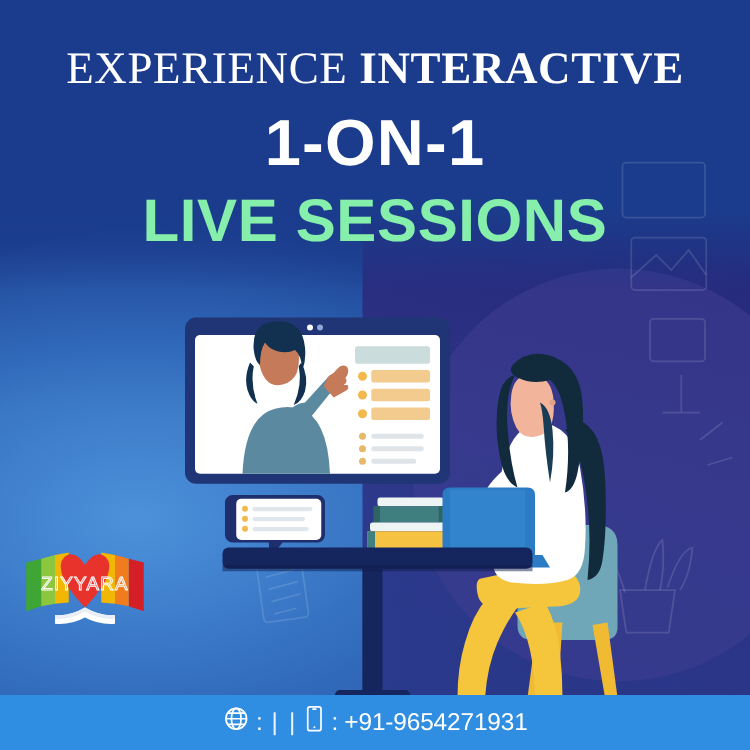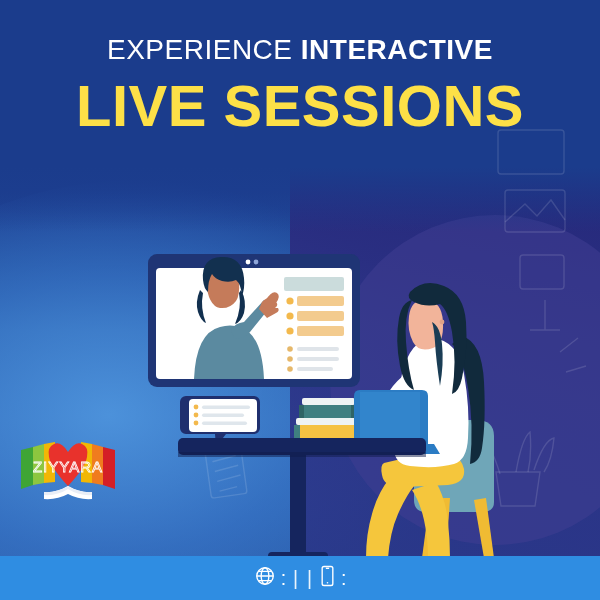--- a/index.html
+++ b/index.html
@@ -34,29 +34,29 @@
     position:absolute;left:0;top:0;width:600px;height:232px;
     background:linear-gradient(180deg,#1b3c8c 0%,#1b3c8c 72%,rgba(27,60,140,0) 100%);
   }
   
   .deco{position:absolute;stroke:rgba(255,255,255,.13);fill:none;stroke-width:1.4;}
   
   .headline{
     position:absolute;left:0;top:36px;width:600px;text-align:center;
     color:#ffffff;z-index:6;
   }
-  .h-line1{font-size:28px;letter-spacing:.5px;line-height:1;white-space:nowrap;}
+  .h-line1{font-size:36px;letter-spacing:.5px;line-height:1;white-space:nowrap;font-family:Liberation Serif, serif;}
   .h-line1 .thin{font-weight:300;}
   .h-line1 .bold{font-weight:800;}
   .h-line2{
     margin-top:17px;font-size:52px;font-weight:800;color:#ffffff;
     letter-spacing:1px;line-height:1;
   }
   .h-line3{
-    margin-top:13px;font-size:58px;font-weight:800;color:#fde047;
+    margin-top:13px;font-size:48px;font-weight:800;color:#86efac;
     letter-spacing:.5px;line-height:1;
   }
   
   #art{position:absolute;left:0;top:0;width:600px;height:600px;z-index:4;}
   
   .logo{position:absolute;left:16px;top:438px;width:104px;height:66px;z-index:7;}
   
   .footer{
     position:absolute;left:0;bottom:0;width:600px;height:44px;
     background:#2f8de2;z-index:9;
@@ -92,20 +92,21 @@
     <path d="M214 460 l24 -3 M215 470 l24 -3 M216 480 l24 -3 M217 490 l18 -2" transform="rotate(-8 226 472)"></path>
     <rect x="498" y="130" width="66" height="44" rx="3"></rect>
     <path d="M560 352 l18 -14 M566 372 l20 -6"></path>
   </svg>
 
   <div class="headline">
     <div class="h-line1">
       <span class="thin">EXPERIENCE</span>
       <span class="bold">INTERACTIVE</span>
     </div>
+    <div class="h-line2">1-ON-1</div>
     <div class="h-line3">LIVE SESSIONS</div>
   </div>
 
   <svg id="art" viewBox="0 0 600 600">
 
     <g>
       <path d="M186 396 h68 a6 6 0 0 1 6 6 v26 a6 6 0 0 1 -6 6 h-28 l-10 13 l-1 -13 h-29 a6 6 0 0 1 -6 -6 v-26 a6 6 0 0 1 6 -6 z" fill="#1f2f6e"></path>
       <rect x="189" y="399" width="68" height="33" rx="4" fill="#ffffff"></rect>
       <circle cx="196" cy="407" r="2.4" fill="#f3b94d"></circle>
       <rect x="202" y="405.5" width="48" height="3.4" rx="1.7" fill="#dfe6ec"></rect>
@@ -239,16 +240,17 @@
       <span class="sep">|</span>
       <span class="sep">|</span>
       <span class="f-icon">
         <svg width="17" height="22" viewBox="0 0 16 24" fill="none" stroke="#ffffff" stroke-width="1.5">
           <rect x="2.2" y="1.6" width="11.6" height="20.8" rx="2"></rect>
           <path d="M6.2 3.6h3.6"></path>
           <circle cx="8" cy="19.4" r="0.9" fill="#ffffff" stroke="none"></circle>
         </svg>
       </span>
       <span>:</span>
+      <span>+91-9654271931</span>
     </div>
   </div>
 
 </div>
 
 </body></html>

